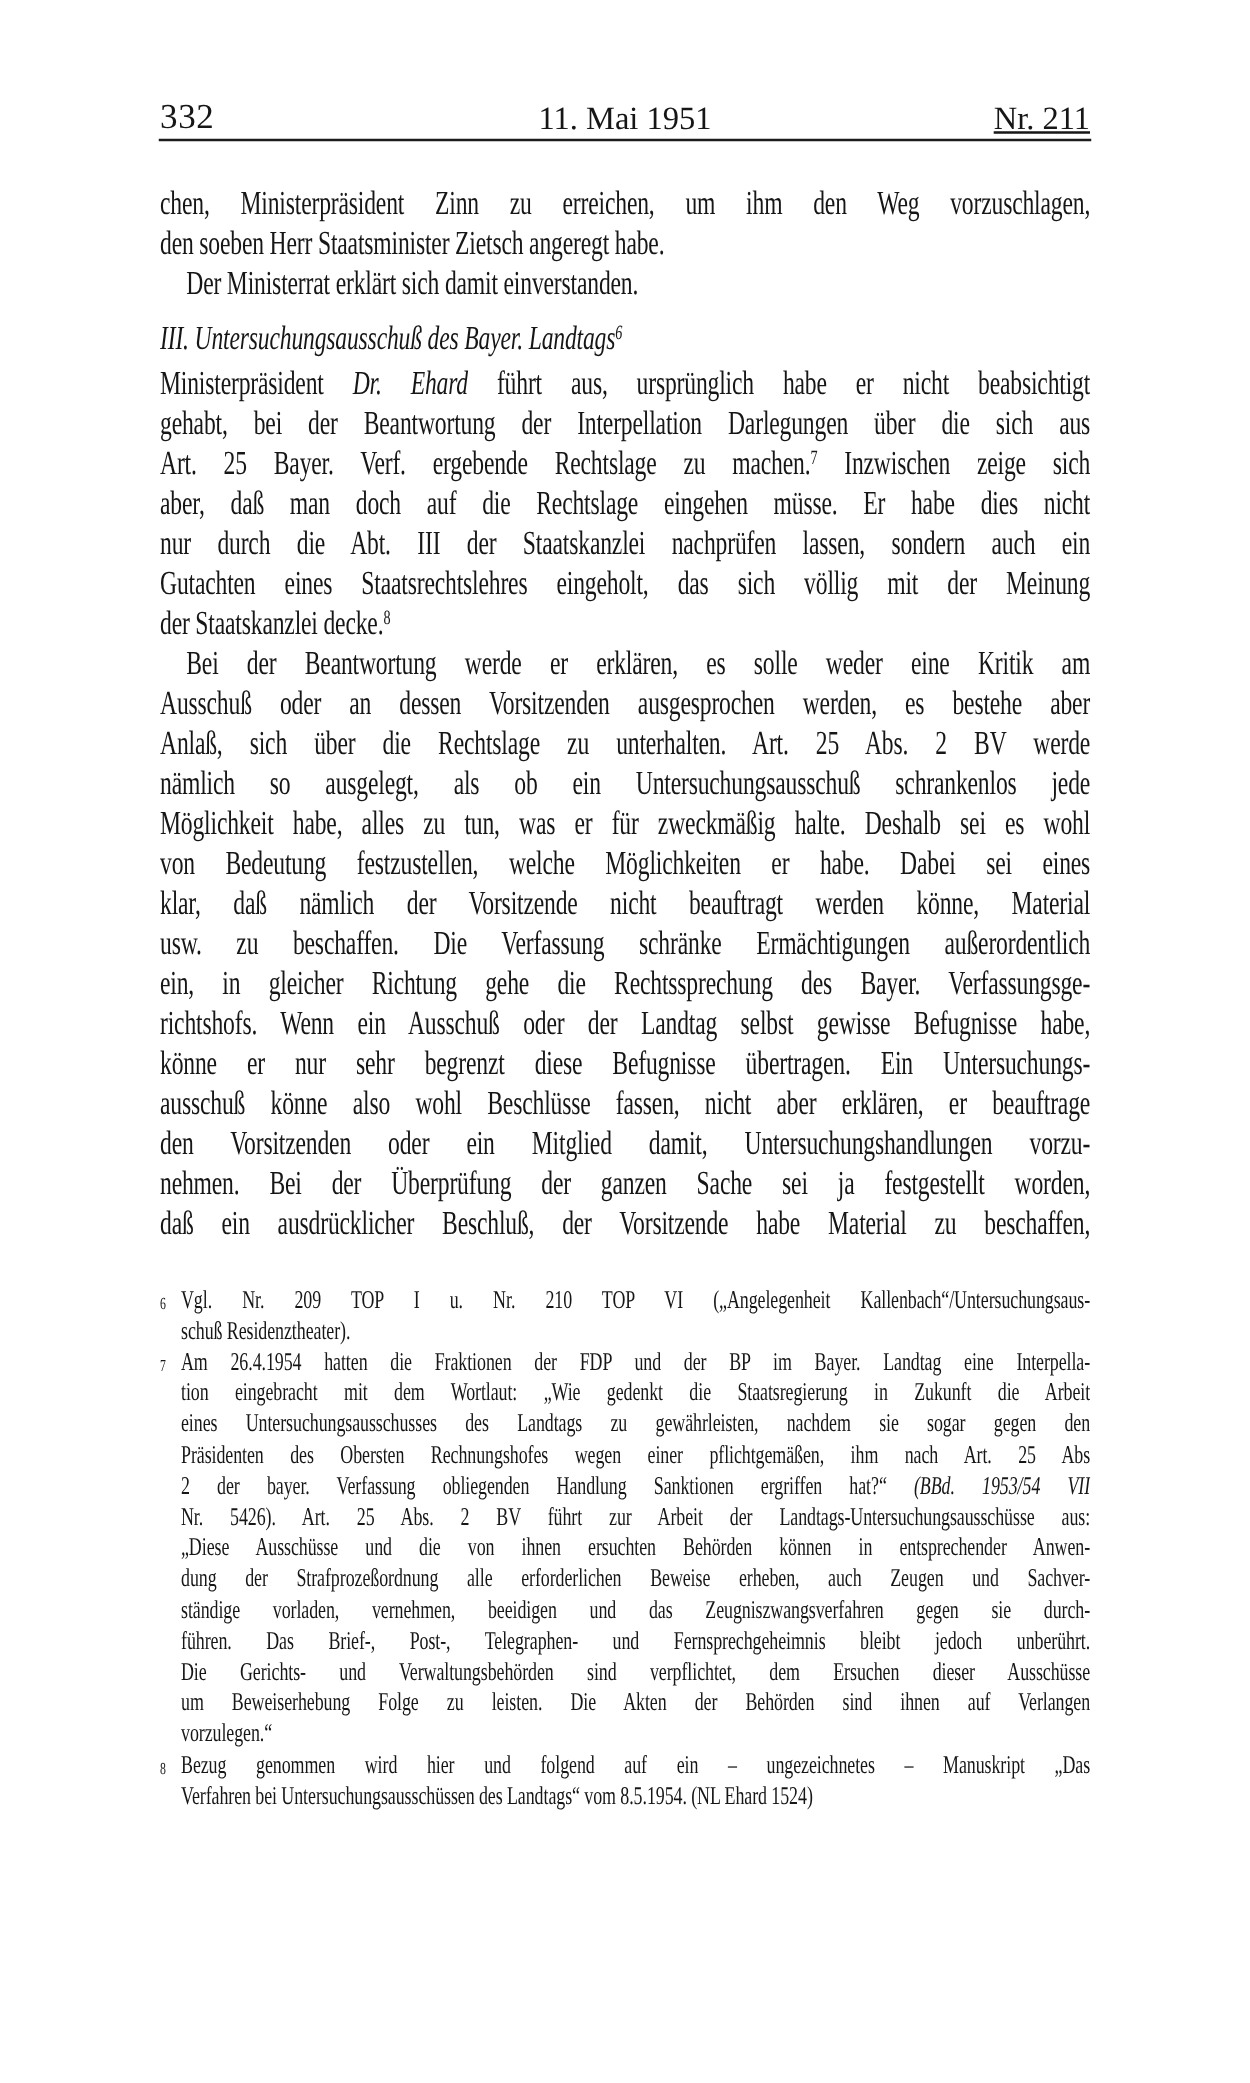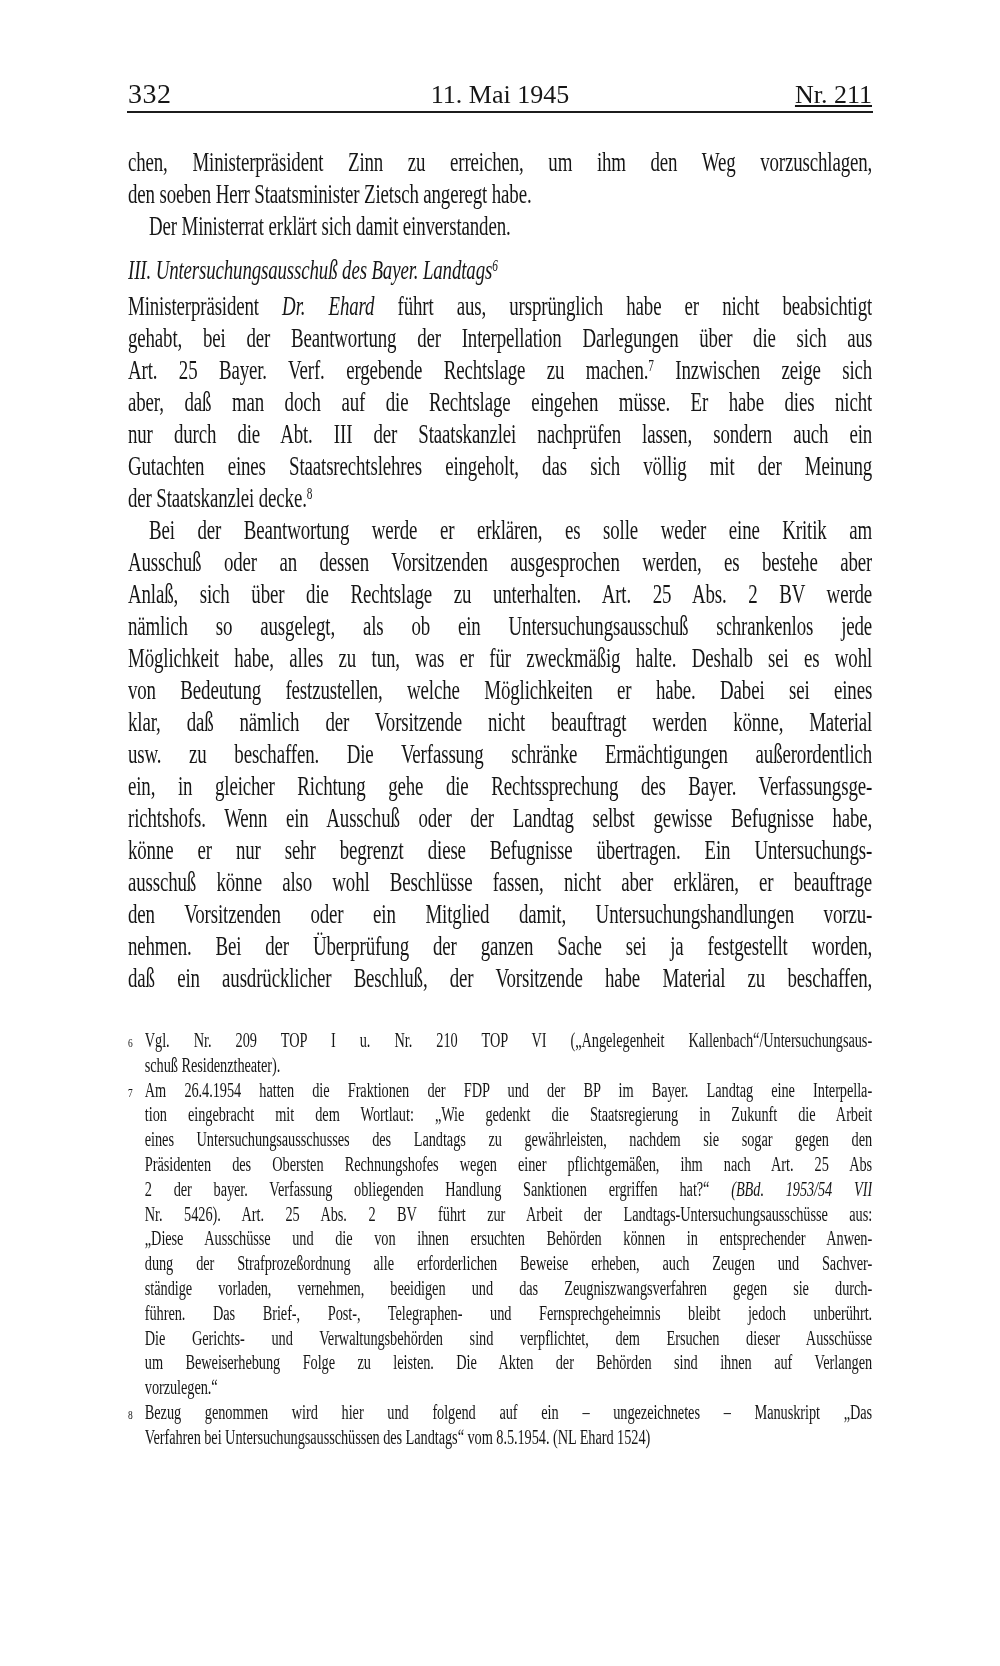--- a/index.html
+++ b/index.html
@@ -37,21 +37,21 @@
   .fn-num{flex:0 0 24px;font-size:13.5px;padding-top:3px;}
   .fn-body{flex:1;min-width:0;}
   .footnotes .line{height:24.8px;}
 </style>
 </head>
 <body>
 
 <div class="page">
   <div class="header">
     <span class="pageno">332</span>
-    <span class="date">11. Mai 1945</span>
+    <span class="date">11. Mai 1951</span>
     <span class="docno">Nr. 211</span>
   </div>
   <div class="rule"></div>
   <div class="main">
       <div class="block paragraph">
         <div class="line"><span>chen, Ministerpräsident Zinn zu erreichen, um ihm den Weg vorzuschlagen,</span></div>
         <div class="line last"><span>den soeben Herr Staatsminister Zietsch angeregt habe.</span></div>
       </div>
       <div class="block paragraph indent">
         <div class="line last"><span>Der Ministerrat erklärt sich damit einverstanden.</span></div>

